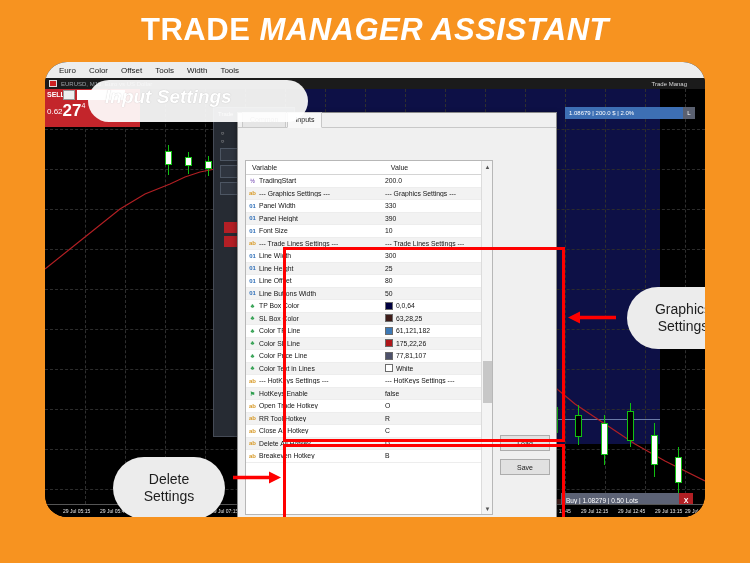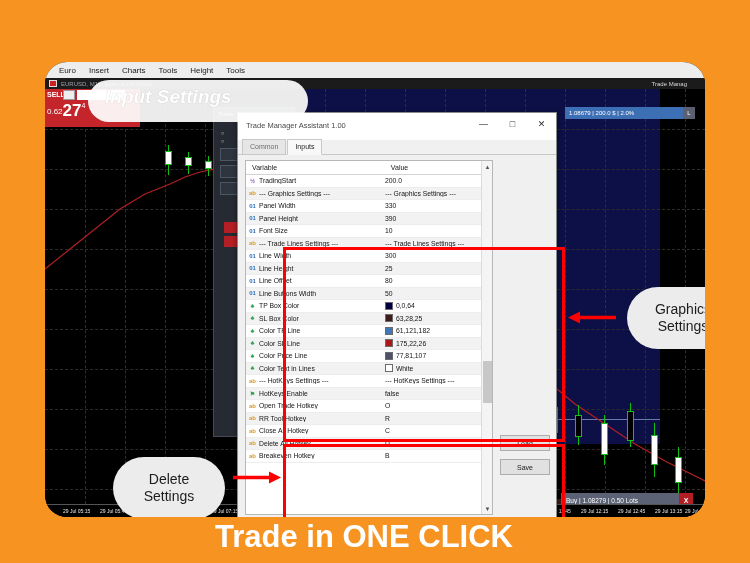--- a/index.html
+++ b/index.html
@@ -349,29 +349,33 @@
   .overlay-pill {
     position: absolute; background: #FFFFFF; border-radius: 50px;
     opacity: .92;
   }
 </style>
 </head>
 <body>
 
 <div id="root">
 
+  <div class="promo-top">
+    <span class="bold">TRADE</span>
+    <span class="ital">MANAGER ASSISTANT</span>
+  </div>
 
   <div class="shot">
 
     <div class="menubar">
       <span class="mi">Euro</span>
-      <span class="mi">Insert</span>
-      <span class="mi">Charts</span>
+      <span class="mi">Color</span>
+      <span class="mi">Offset</span>
       <span class="mi">Tools</span>
-      <span class="mi">Height</span>
+      <span class="mi">Width</span>
       <span class="mi">Tools</span>
     </div>
 
     <div class="symbar">
       <span class="flagicon"></span>
       <span class="symtxt">EURUSD, M15: Euro vs US Dollar</span>
       <span class="trademgr">Trade Manag</span>
     </div>
 
     <div class="chart">
@@ -550,28 +554,20 @@
         <span class="tlab" style="left:462px;">29 Jul 11:15</span>
         <span class="tlab" style="left:499px;">29 Jul 11:45</span>
         <span class="tlab" style="left:536px;">29 Jul 12:15</span>
         <span class="tlab" style="left:573px;">29 Jul 12:45</span>
         <span class="tlab" style="left:610px;">29 Jul 13:15</span>
         <span class="tlab" style="left:640px;">29 Jul 13:45</span>
       </div>
 
       <div class="dialog">
 
-        <div class="dlg-title">
-          <span class="t">Trade Manager Assistant 1.00</span>
-          <div class="dlg-ctrls">
-            <span class="c">—</span>
-            <span class="c">□</span>
-            <span class="c">✕</span>
-          </div>
-        </div>
 
         <div class="dlg-tabs">
           <span class="tab">Common</span>
           <span class="tab active">Inputs</span>
         </div>
 
         <div class="tablewrap">
           <div class="thead">
             <span class="th c1">Variable</span>
             <span class="th c2">Value</span>
@@ -777,15 +773,14 @@
         <span>Delete</span>
         <span>Settings</span>
       </div>
 
     </div>
   </div>
 
   <div class="overlay-pill" style="left:88px; top:80px; width:220px; height:42px;"></div>
   <div class="overlay-label" style="left:105px; top:86px;">Input Settings</div>
 
-  <div class="promo-bottom">Trade in ONE CLICK</div>
 
 </div>
 
 </body></html>

